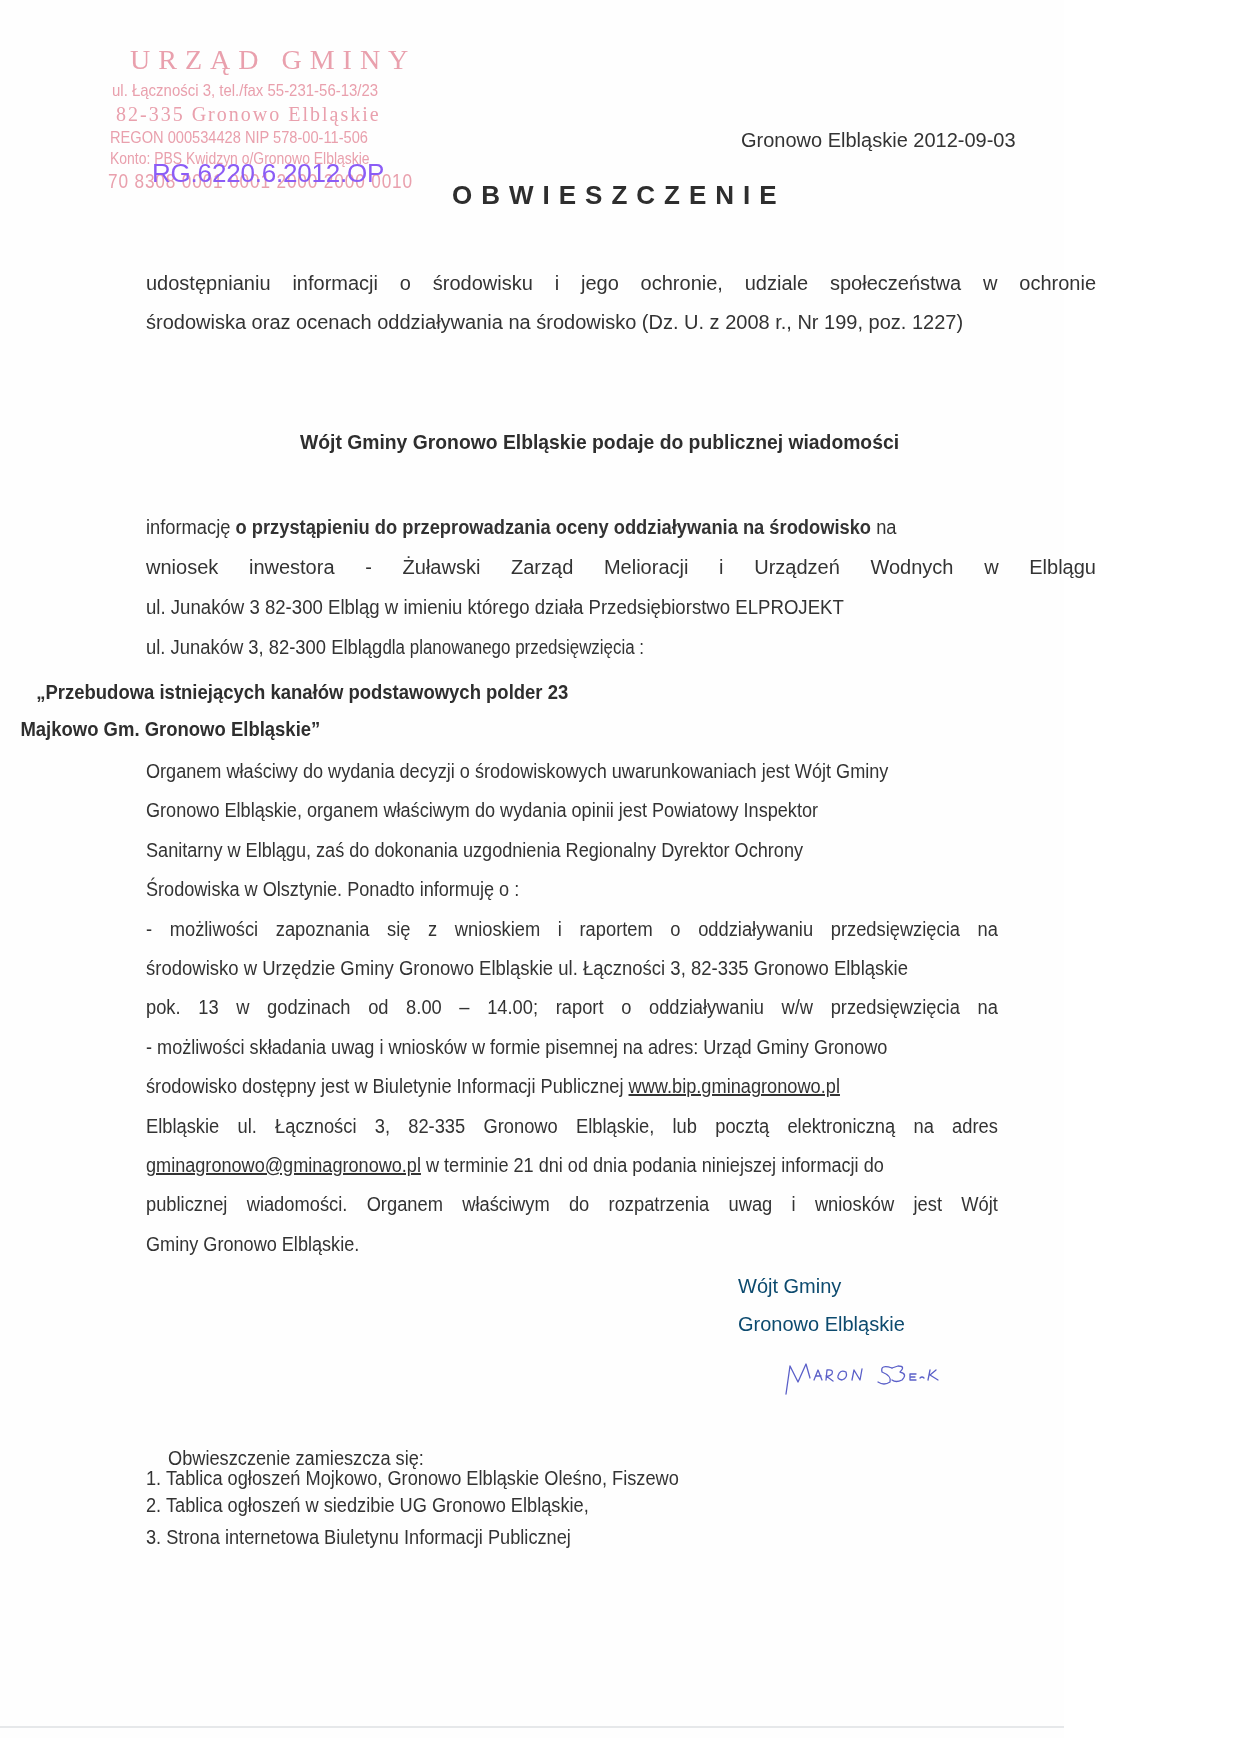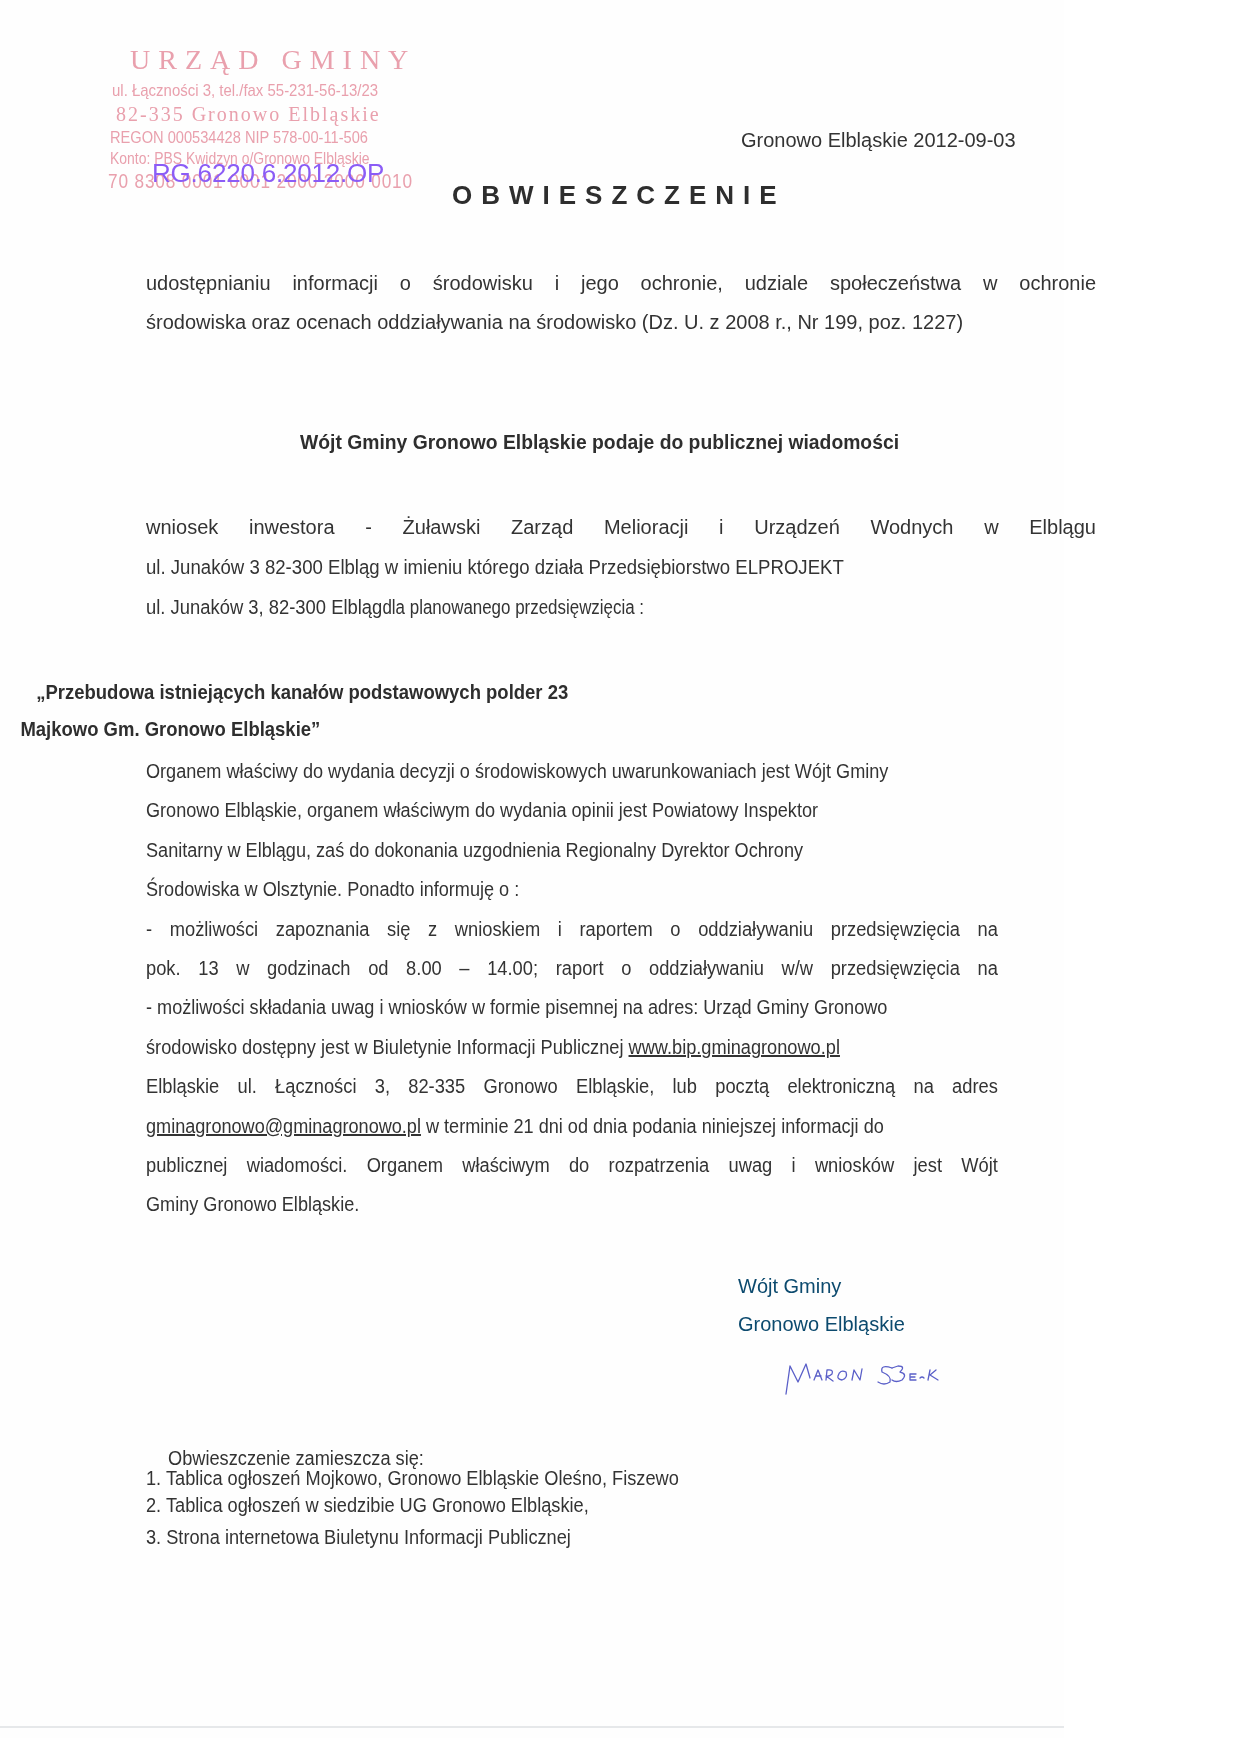--- a/index.html
+++ b/index.html
@@ -221,20 +221,25 @@
   <div class="para p1">
     <span class="just-line">udostępnianiu informacji o środowisku i jego ochronie, udziale społeczeństwa w ochronie</span>
     <span class="plain-line">środowiska oraz ocenach oddziaływania na środowisko (Dz. U. z 2008 r., Nr 199, poz. 1227)</span>
   </div>
 
   <div class="announce">
     <span>Wójt Gminy Gronowo Elbląskie podaje do publicznej wiadomości</span>
   </div>
 
   <div class="para p2">
+    <span class="plain-line">
+      <span class="cond" style="transform: scaleX(0.915);">
+        <span>informację </span><b>o przystąpieniu do przeprowadzania oceny oddziaływania na środowisko</b><span> na</span>
+      </span>
+    </span>
     <span class="just-line">wniosek inwestora - Żuławski Zarząd Melioracji i Urządzeń Wodnych w Elblągu</span>
     <span class="plain-line">
       <span class="cond" style="transform: scaleX(0.93);">ul. Junaków 3 82-300 Elbląg w imieniu którego działa Przedsiębiorstwo ELPROJEKT</span>
     </span>
     <span class="plain-line">
       <span class="cond" style="transform: scaleX(0.92);">
         <span>ul. Junaków 3, 82-300 Elbląg</span><span style="display:inline-block; transform: scaleX(0.92); transform-origin:left center;"> dla planowanego przedsięwzięcia  :</span>
       </span>
     </span>
   </div>
@@ -245,20 +250,21 @@
   <div class="project proj2">
     <span class="inner">Majkowo Gm. Gronowo Elbląskie”</span>
   </div>
 
   <div class="para p3">
     <span class="plain-line"><span class="cond" style="transform: scaleX(0.905);">Organem właściwy do wydania decyzji o środowiskowych uwarunkowaniach jest Wójt Gminy</span></span>
     <span class="plain-line"><span class="cond" style="transform: scaleX(0.905);">Gronowo Elbląskie, organem właściwym do wydania opinii jest Powiatowy Inspektor</span></span>
     <span class="plain-line"><span class="cond" style="transform: scaleX(0.905);">Sanitarny w Elblągu, zaś do dokonania uzgodnienia Regionalny Dyrektor Ochrony</span></span>
     <span class="plain-line"><span class="cond" style="transform: scaleX(0.905);">Środowiska w Olsztynie. Ponadto informuję o :</span></span>
     <span class="just-line" style="transform: scaleX(0.915); transform-origin:left center; width: 931px;">- możliwości zapoznania się z wnioskiem i raportem o oddziaływaniu przedsięwzięcia na</span>
+    <span class="plain-line"><span class="cond" style="transform: scaleX(0.925);">środowisko w Urzędzie Gminy Gronowo Elbląskie ul. Łączności 3, 82-335 Gronowo Elbląskie</span></span>
     <span class="just-line" style="transform: scaleX(0.915); transform-origin:left center; width: 931px;">pok. 13 w godzinach od 8.00 – 14.00; raport o oddziaływaniu w/w przedsięwzięcia na</span>
     <span class="plain-line"><span class="cond" style="transform: scaleX(0.905);">- możliwości składania uwag i wniosków w formie pisemnej na adres: Urząd Gminy Gronowo</span></span>
     <span class="plain-line"><span class="cond" style="transform: scaleX(0.91);"><span>środowisko dostępny jest w Biuletynie Informacji Publicznej </span><span class="link">www.bip.gminagronowo.pl</span></span></span>
     <span class="just-line" style="transform: scaleX(0.915); transform-origin:left center; width: 931px;">Elbląskie ul. Łączności 3, 82-335 Gronowo Elbląskie, lub pocztą elektroniczną na adres</span>
     <span class="plain-line"><span class="cond" style="transform: scaleX(0.905);"><span class="link">gminagronowo@gminagronowo.pl</span><span> w terminie 21 dni od dnia podania niniejszej informacji do</span></span></span>
     <span class="just-line" style="transform: scaleX(0.915); transform-origin:left center; width: 931px;">publicznej wiadomości. Organem właściwym do rozpatrzenia uwag i wniosków jest Wójt</span>
     <span class="plain-line"><span class="cond" style="transform: scaleX(0.905);">Gminy Gronowo Elbląskie.</span></span>
   </div>
 
   <div class="sign sign1">Wójt Gminy</div>

